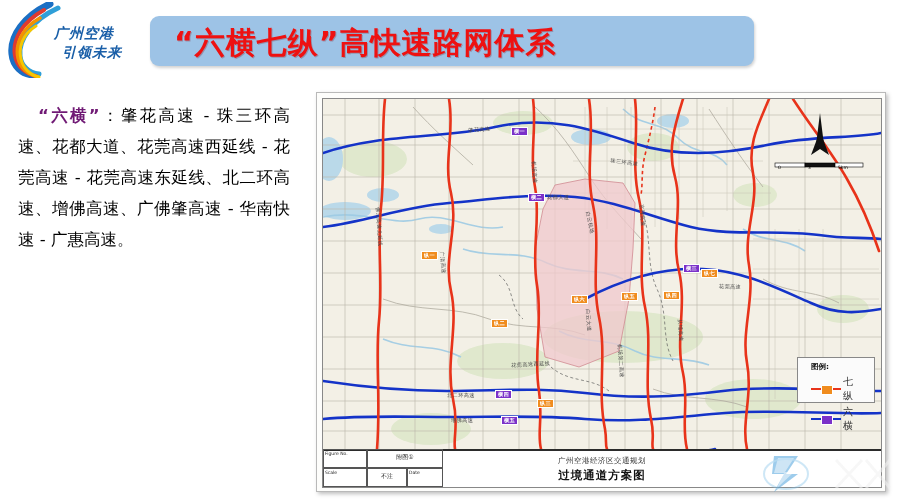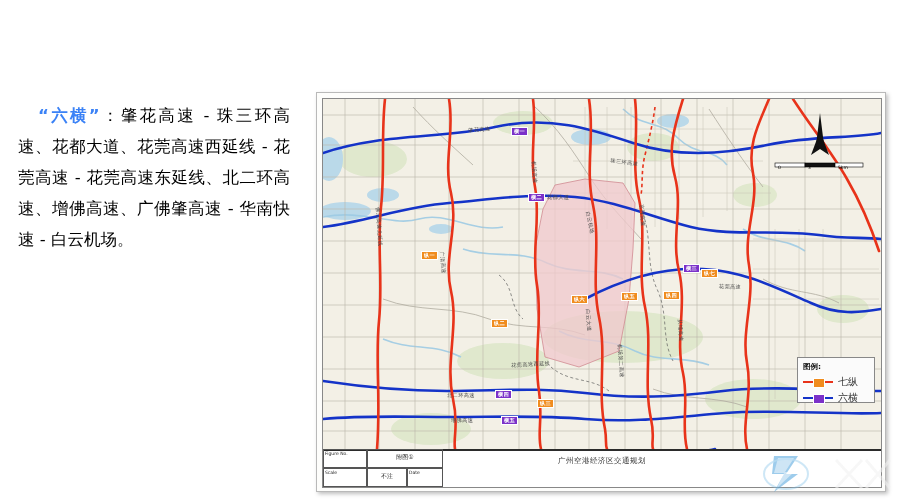--- a/index.html
+++ b/index.html
@@ -72,21 +72,21 @@
     left: 18px; top: 100px;
     width: 272px;
     color: #000000;
     font-size: 16.5px;
     line-height: 31px;
     font-family: "DejaVu Sans", "Liberation Sans", sans-serif;
   }
   .para { margin-bottom: 14px; text-align: justify; }
   .para-indent { text-indent: 20px; }
   .kw {
-    color: #3b82f6;
+    color: #701a75;
     font-weight: bold;
   }
 
   
   #map-panel {
     position: absolute;
     left: 316px; top: 92px;
     width: 570px; height: 400px;
     background: #fdfdfb;
     border: 1px solid #b9b9b9;
@@ -155,21 +155,21 @@
   .tb-val { font-size: 6px; text-align: center; padding-top: 3px; }
 
   
   #legend {
     position: absolute;
     right: 6px; bottom: 46px;
     width: 78px; height: 46px;
     background: #fbfbfb;
     border: 1px solid #888;
     box-sizing: border-box;
-    padding: 4px 5px;
+    padding: 4px 13px;
   }
   #legend-title {
     font-size: 7.5px; font-weight: bold; color: #111; margin-bottom: 3px;
   }
   .legend-row {
     display: flex; align-items: center; margin-top: 2px;
   }
   .legend-swatch {
     position: relative; width: 30px; height: 8px; margin-right: 5px;
   }
@@ -216,24 +216,44 @@
     width: 160px; height: 50px;
     pointer-events: none;
     opacity: 0.72;
   }
 </style>
 </head>
 <body>
 
 <div id="slide">
 
+  <div id="header">
+
+    <div id="logo-block">
+      <svg id="logo-swoosh" viewBox="0 0 62 76">
+        <path d="M44 2 C18 14, 4 34, 6 52 C7 64, 16 72, 27 73" stroke="#1b6fc4" stroke-width="7" fill="none" stroke-linecap="round"></path>
+        <path d="M52 6 C26 18, 12 38, 14 54 C15 64, 23 71, 33 72" stroke="#2f9fd8" stroke-width="5" fill="none" stroke-linecap="round"></path>
+        <path d="M38 8 C16 20, 6 38, 9 54 C11 65, 20 72, 30 74" stroke="#e03a2f" stroke-width="4" fill="none" stroke-linecap="round"></path>
+        <path d="M34 16 C16 26, 9 42, 12 56 C14 66, 22 73, 32 75" stroke="#f39200" stroke-width="3.5" fill="none" stroke-linecap="round"></path>
+        <path d="M30 24 C17 32, 12 45, 15 57 C17 66, 24 73, 33 75" stroke="#f7c600" stroke-width="3" fill="none" stroke-linecap="round"></path>
+      </svg>
+      <div id="logo-text">
+        <div id="logo-line1">广州空港</div>
+        <div id="logo-line2">引领未来</div>
+      </div>
+    </div>
+
+    <div id="title-banner">
+      <div id="title-text">“六横七纵”高快速路网体系</div>
+    </div>
+  </div>
 
   <div id="left-col">
     <div class="para para-indent">
-      <span class="kw">“六横”</span><span>：</span><span>肇花高速 - 珠三环高速、花都大道、花莞高速西延线 - 花莞高速 - 花莞高速东延线、北二环高速、增佛高速、广佛肇高速 - 华南快速 - 白云机场。</span>
+      <span class="kw">“六横”</span><span>：</span><span>肇花高速 - 珠三环高速、花都大道、花莞高速西延线 - 花莞高速 - 花莞高速东延线、北二环高速、增佛高速、广佛肇高速 - 华南快速 - 广惠高速。</span>
     </div>
   </div>
 
   <div id="map-panel">
     <div id="map-inner-frame">
 
       <div id="map-canvas">
         <svg id="map-svg" width="558" height="350" viewBox="0 0 558 350">
 
           <rect x="0" y="0" width="558" height="350" fill="#f3f0e6"></rect>
@@ -432,20 +452,21 @@
               <span class="legend-line" style="background:#1433c8"></span>
               <span class="legend-chip" style="background:#7b31c9"></span>
             </span>
             <span class="legend-label">六横</span>
           </div>
         </div>
       </div>
 
       <div id="map-caption">
         <div id="caption-sub">广州空港经济区交通规划</div>
+        <div id="caption-main">过境通道方案图</div>
       </div>
 
       <div id="title-block">
         <div class="tb-cell" style="left:0;top:0;width:44px;height:19px;">Figure No.</div>
         <div class="tb-cell tb-val" style="left:44px;top:0;width:76px;height:19px;">附图①</div>
         <div class="tb-cell" style="left:0;top:19px;width:44px;height:19px;">Scale</div>
         <div class="tb-cell tb-val" style="left:44px;top:19px;width:40px;height:19px;">不注</div>
         <div class="tb-cell" style="left:84px;top:19px;width:36px;height:19px;">Date</div>
       </div>
     </div>

